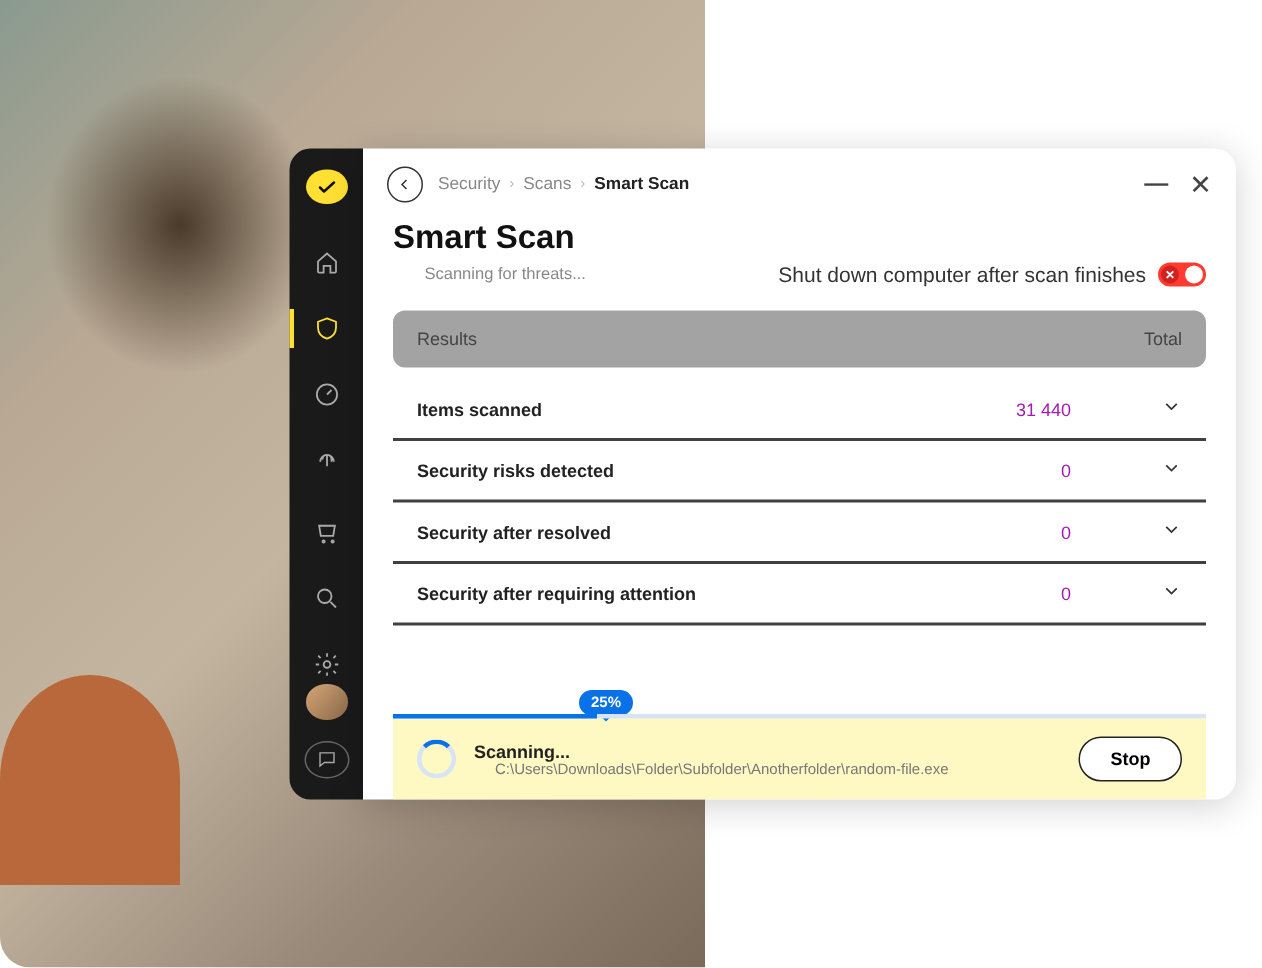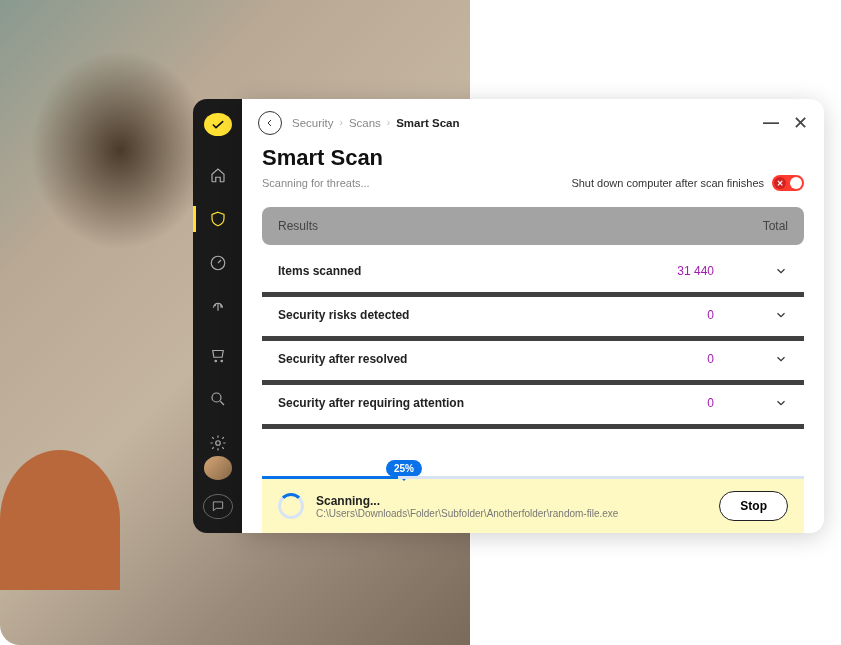--- a/index.html
+++ b/index.html
@@ -133,23 +133,23 @@
 .breadcrumb .chev { color: #bbb; font-size: 10px; }
 .title-spacer { flex: 1; }
 .win-btns { display: flex; gap: 14px; align-items: center; }
 .win-btns span { cursor: pointer; color: #444; font-size: 16px; line-height: 1; }
 
 .header {
   padding: 4px 20px 10px 20px;
 }
 .header h1 { font-size: 22px; font-weight: 700; color: #111; margin-bottom: 4px; }
 .subrow { display: flex; align-items: center; justify-content: space-between; }
-.subrow .status { font-size: 11px; color: #888; }
+.subrow .status { font-size: 11px; color: #888; margin-left: 21px; }
 .shutdown { display: flex; align-items: center; gap: 8px; }
-.shutdown .lbl { font-size: 11px; color: #333; }
+.shutdown .lbl { font-size: 14px; color: #333; }
 .toggle {
   width: 32px; height: 16px;
   background: #ff3b30;
   border-radius: 10px;
   position: relative;
   cursor: pointer;
 }
 .toggle .x-badge {
   position: absolute;
   left: 2px; top: 2px;
@@ -177,23 +177,24 @@
   border-radius: 8px;
   padding: 12px 16px;
   display: flex;
   justify-content: space-between;
   font-size: 12px;
   color: #444;
   margin-bottom: 8px;
 }
 .result-row {
   display: flex;
+  align-items: center;
   padding: 11px 16px;
   font-size: 12px;
-  border-bottom: 5px solid #404040;
+  border-bottom: 2px solid #404040;
 }
 .result-row:last-of-type { border-bottom: none; }
 .result-row .label { flex: 1; font-weight: 600; color: #222; }
 .result-row .value { color: #a21caf; margin-right: 60px; }
 .result-row .expand { cursor: pointer; }
 .result-row .expand svg { width: 14px; height: 14px; stroke: #333; fill: none; stroke-width: 2; }
 
 .progress-area { margin-top: auto; position: relative; }
 .progress-badge {
   position: absolute;
@@ -235,21 +236,21 @@
   gap: 12px;
 }
 .spinner {
   width: 26px; height: 26px;
   border: 3px solid #d8e4f5;
   border-top-color: #0a72e8;
   border-radius: 50%;
 }
 .scan-info { flex: 1; min-width: 0; }
 .scan-info .title { font-size: 12px; font-weight: 700; color: #222; }
-.scan-info .path { font-size: 10px; color: #777; white-space: nowrap; overflow: hidden; text-overflow: ellipsis; }
+.scan-info .path { font-size: 10px; color: #777; white-space: nowrap; overflow: hidden; text-overflow: ellipsis; margin-left: 14px; }
 .stop-btn {
   border: 1.5px solid #222;
   background: #fff;
   border-radius: 18px;
   padding: 7px 20px;
   font-size: 12px;
   font-weight: 600;
   cursor: pointer;
 }
 </style>

